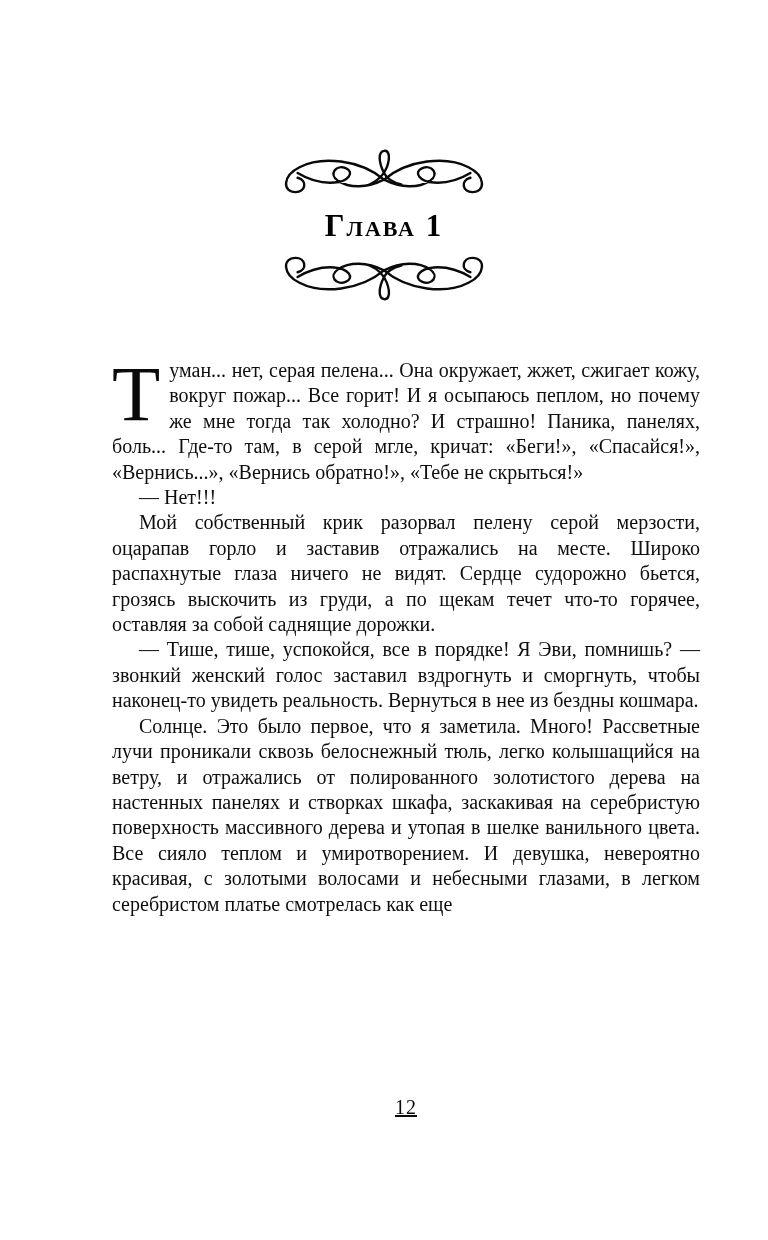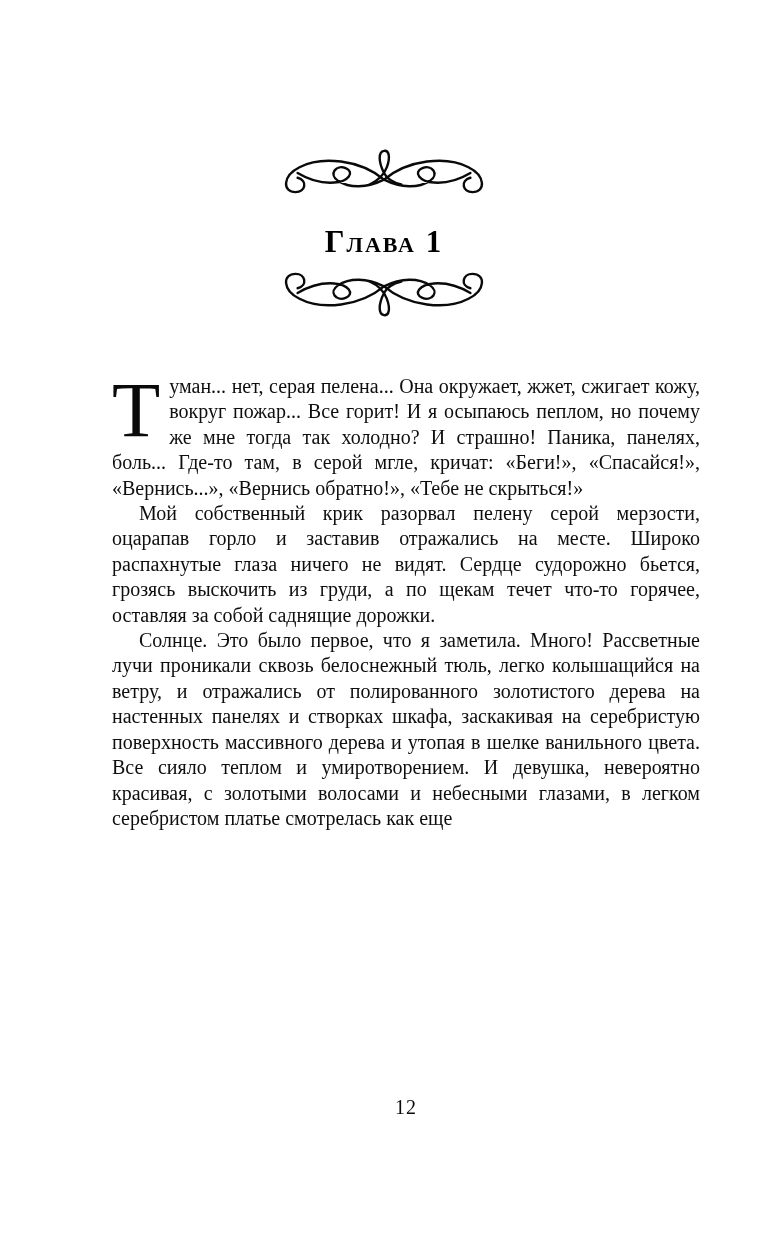--- a/index.html
+++ b/index.html
@@ -14,21 +14,21 @@
   }
   .flourish {
     display: block;
     margin: 0 auto;
     width: 236px;
     height: 48px;
   }
   .flourish-top { padding-top: 148px; }
   .flourish-bottom { margin-top: 10px; transform: scaleY(-1); }
   .chapter-title {
-    margin: 28px 0 0 0;
+    margin: 12px 0 0 0;
     text-align: center;
     font-size: 31px;
     line-height: 36px;
     font-weight: bold;
     font-variant: small-caps;
     letter-spacing: 2px;
     color: #000000;
   }
   .text-block {
     margin: 56px 68px 0 112px;
@@ -49,20 +49,21 @@
   }
   .page-number {
     position: absolute;
     left: 112px;
     width: 588px;
     top: 1096px;
     text-align: center;
     font-size: 20px;
     letter-spacing: 1px;
     color: #0a0a0a;
+    text-decoration: underline;
   }
 </style>
 </head>
 <body>
 
 <div class="page">
 
   <svg class="flourish flourish-top" viewBox="0 0 240 50" xmlns="http://www.w3.org/2000/svg" aria-hidden="true">
     <g id="flourish-g" fill="none" stroke="#0a0a0a" stroke-width="2.5" stroke-linecap="round">
       <g id="swashR">
@@ -75,19 +76,21 @@
   </svg>
 
   <h1 class="chapter-title">Глава 1</h1>
 
   <svg class="flourish flourish-bottom" viewBox="0 0 240 50" xmlns="http://www.w3.org/2000/svg" aria-hidden="true">
     <use href="#flourish-g"></use>
   </svg>
 
   <div class="text-block">
     <p class="para"><span class="dropcap">Т</span><span>уман... нет, серая пелена... Она окружает, жжет, сжигает кожу, вокруг пожар... Все горит! И я осыпаюсь пеплом, но почему же мне тогда так холодно? И страшно! Паника, панелях, боль... Где-то там, в серой мгле, кричат: «Беги!», «Спасайся!», «Вернись...», «Вернись обратно!», «Тебе не скрыться!»</span></p>
+    <p class="para indent">— Нет!!!</p>
     <p class="para indent">Мой собственный крик разорвал пелену серой мерзости, оцарапав горло и заставив отражались на месте. Широко распахнутые глаза ничего не видят. Сердце судорожно бьется, грозясь выскочить из груди, а по щекам течет что-то горячее, оставляя за собой саднящие дорожки.</p>
+    <p class="para indent">— Тише, тише, успокойся, все в порядке! Я Эви, помнишь? — звонкий женский голос заставил вздрогнуть и сморгнуть, чтобы наконец-то увидеть реальность. Вернуться в нее из бездны кошмара.</p>
     <p class="para indent">Солнце. Это было первое, что я заметила. Много! Рассветные лучи проникали сквозь белоснежный тюль, легко колышащийся на ветру, и отражались от полированного золотистого дерева на настенных панелях и створках шкафа, заскакивая на серебристую поверхность массивного дерева и утопая в шелке ванильного цвета. Все сияло теплом и умиротворением. И девушка, невероятно красивая, с золотыми волосами и небесными глазами, в легком серебристом платье смотрелась как еще</p>
   </div>
 
   <div class="page-number">12</div>
 
 </div>
 
 </body></html>

